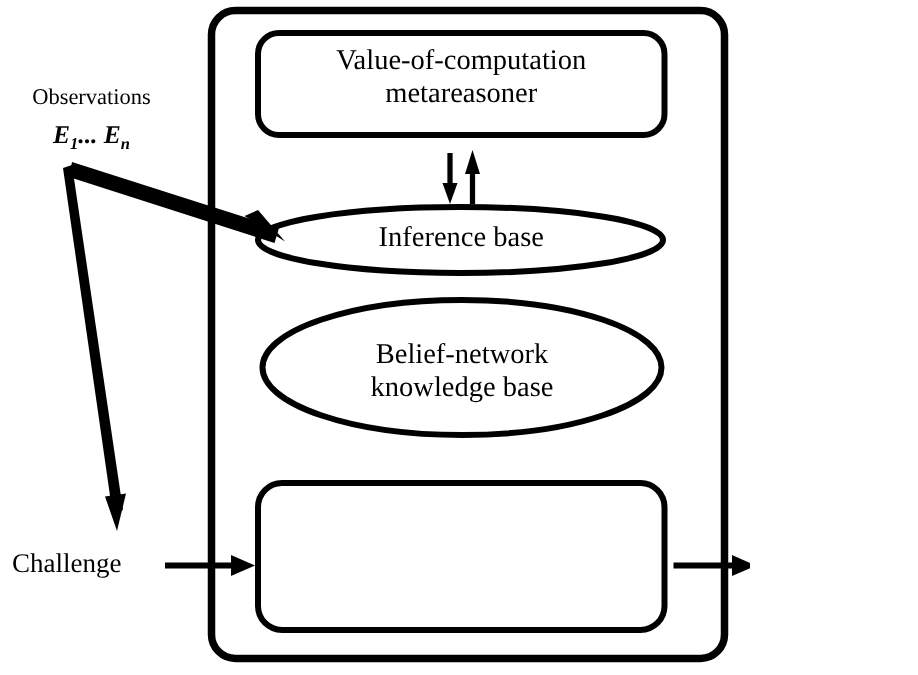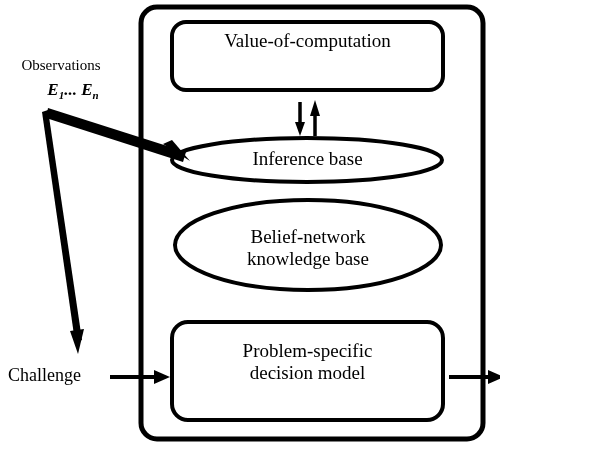--- a/index.html
+++ b/index.html
@@ -60,21 +60,20 @@
     width: 122px;
     font-size: 15px;
   }
   #label-evidence {
     left: 0px;
     top: 80px;
     width: 122px;
     font-size: 17px;
     font-style: italic;
     font-weight: bold;
-    padding-left: 12px;
   }
   #label-evidence .sub {
     font-size: 11px;
     vertical-align: sub;
   }
   #label-challenge {
     left: 8px;
     top: 365px;
     width: 104px;
     font-size: 18px;
@@ -141,27 +140,26 @@
       <line x1="597" y1="370" x2="578" y2="375"></line>
       <line x1="508" y1="395" x2="524" y2="385"></line>
       <line x1="592" y1="399" x2="576" y2="387"></line>
       <line x1="531" y1="423" x2="540" y2="400"></line>
       <line x1="562" y1="428" x2="556" y2="401"></line>
       <line x1="586" y1="418" x2="570" y2="398"></line>
       <line x1="510" y1="362" x2="527" y2="369"></line>
     </g>
   </svg>
 
-  <div class="lbl" id="label-metareasoner"><span>Value-of-computation</span><br></div>
+  <div class="lbl" id="label-metareasoner"><span>Value-of-computation</span><br><span>metareasoner</span></div>
 
   <div class="lbl" id="label-inference-base">Inference base</div>
 
   <div class="lbl" id="label-belief-network"><span>Belief-network</span><br><span>knowledge base</span></div>
 
-  <div class="lbl" id="label-decision-model"><span>Problem-specific</span><br><span>decision model</span></div>
 
   <div class="lbl" id="label-observations">Observations</div>
 
   <div class="lbl" id="label-evidence"><span>E</span><span class="sub">1</span><span>... </span><span>E</span><span class="sub">n</span></div>
 
   <div class="lbl" id="label-challenge">Challenge</div>
 
 
 </div>
 

